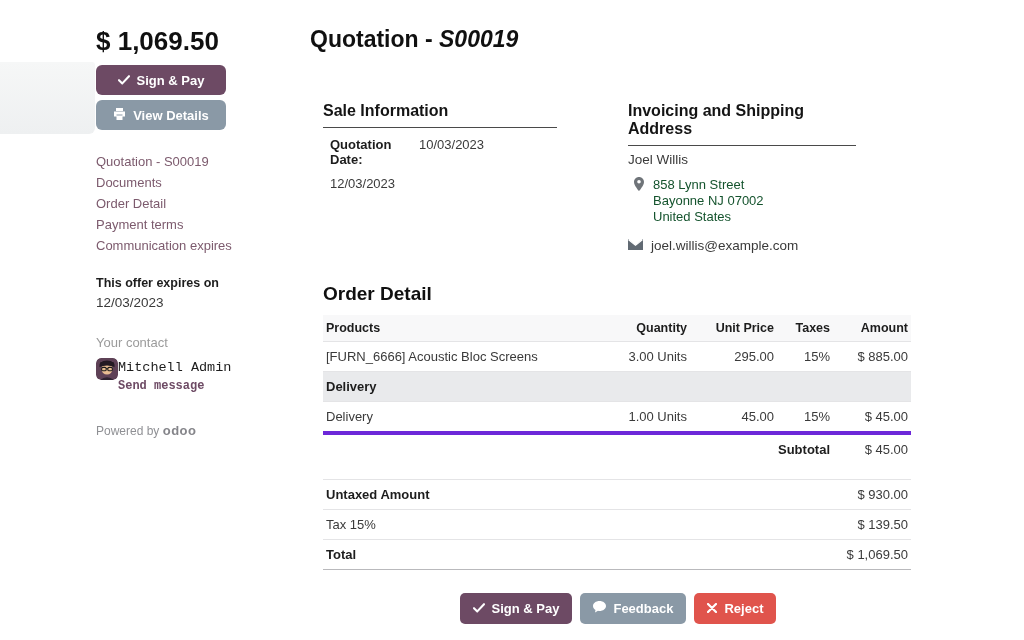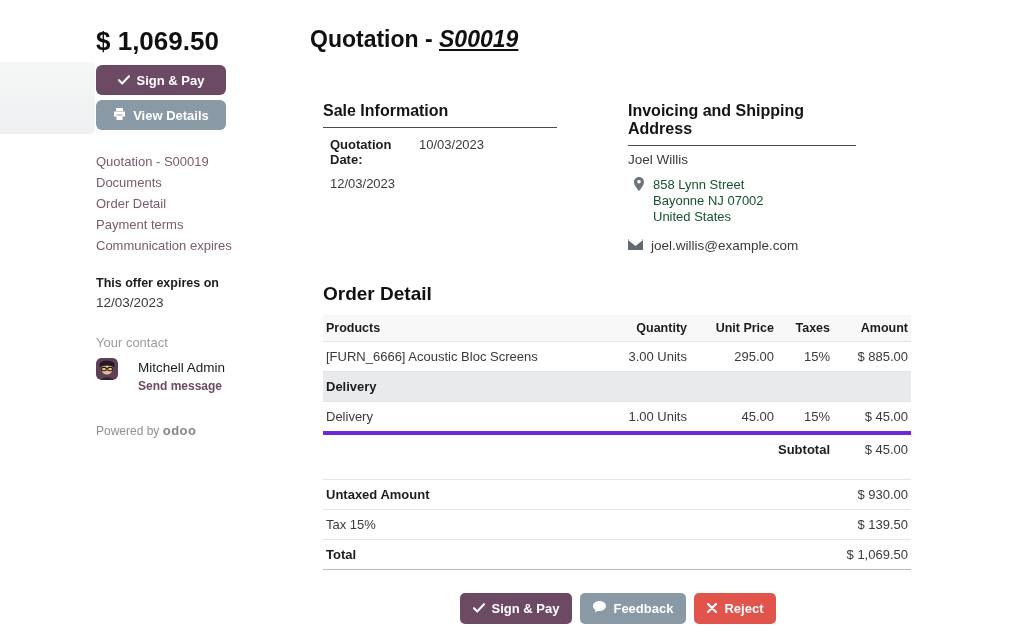--- a/index.html
+++ b/index.html
@@ -19,32 +19,32 @@
     width:130px; height:30px; border:none; border-radius:6px; color:#fff;
     font-family:"Liberation Sans",sans-serif; font-size:13px; font-weight:600; cursor:pointer; padding:0; }
   .btn svg { flex:0 0 auto; }
   .btn-primary { background:#6d4a64; margin-top:8px; }
   .btn-secondary { background:#8a99a6; margin-top:5px; }
   .side-links { margin-top:24px; display:flex; flex-direction:column; gap:6px; }
   .side-links a { color:#7c5a6d; font-size:13px; text-decoration:none; white-space:nowrap; }
   .expires-label { margin-top:23px; font-size:12.5px; font-weight:700; color:#1d1d1d; }
   .expires-date { margin-top:5px; font-size:13.5px; color:#3a3a3a; }
   .contact-label { margin-top:25px; font-size:13px; color:#9b9b9b; }
-  .contact-row { margin-top:8px; display:flex; gap:20px; align-items:flex-start; }
+  .contact-row { margin-top:8px; display:flex; gap:0; align-items:flex-start;font-family:Liberation Mono, monospace; }
   .avatar { width:22px; height:22px; border-radius:5px; overflow:hidden; flex:0 0 auto; }
   .contact-name { font-size:13.5px; color:#1d1d1d; line-height:1.15; white-space:nowrap; }
   .send-message { display:inline-block; margin-top:1px; font-size:12px; font-weight:700;
     color:#6d4a64; text-decoration:none; }
   .powered { margin-top:29px; text-align:left; font-size:12px; color:#8f9094; white-space:nowrap; }
   .brand { font-weight:700; font-size:13px; letter-spacing:.5px; color:#85858a; text-decoration:none; }
 
   
   .main { position:absolute; left:310px; top:26px; width:616px; }
   .title { margin:0; font-size:23px; font-weight:700; color:#101010; }
-  .title .ref { font-style:italic;text-decoration:underline; }
+  .title .ref { font-style:italic; }
   .info-row { display:flex; margin-top:49px; padding-left:13px; }
   .sale-col { width:234px; }
   .addr-col { width:228px; margin-left:71px; }
   .section-heading { margin:0; font-size:16px; font-weight:700; color:#141414;
     padding-bottom:7px; border-bottom:1px solid #4a4a4a; }
   .sale-row { display:flex; margin-top:9px; padding-left:7px; font-size:13px; }
   .sale-label { font-weight:700; color:#1d1d1d; width:89px; flex:0 0 auto; }
   .sale-value { color:#3a3a3a; }
   .addr-name { margin-top:6px; font-size:13.5px; color:#3a3a3a; }
   .addr-entry { display:flex; gap:9px; margin-top:10px; padding-left:6px; }

